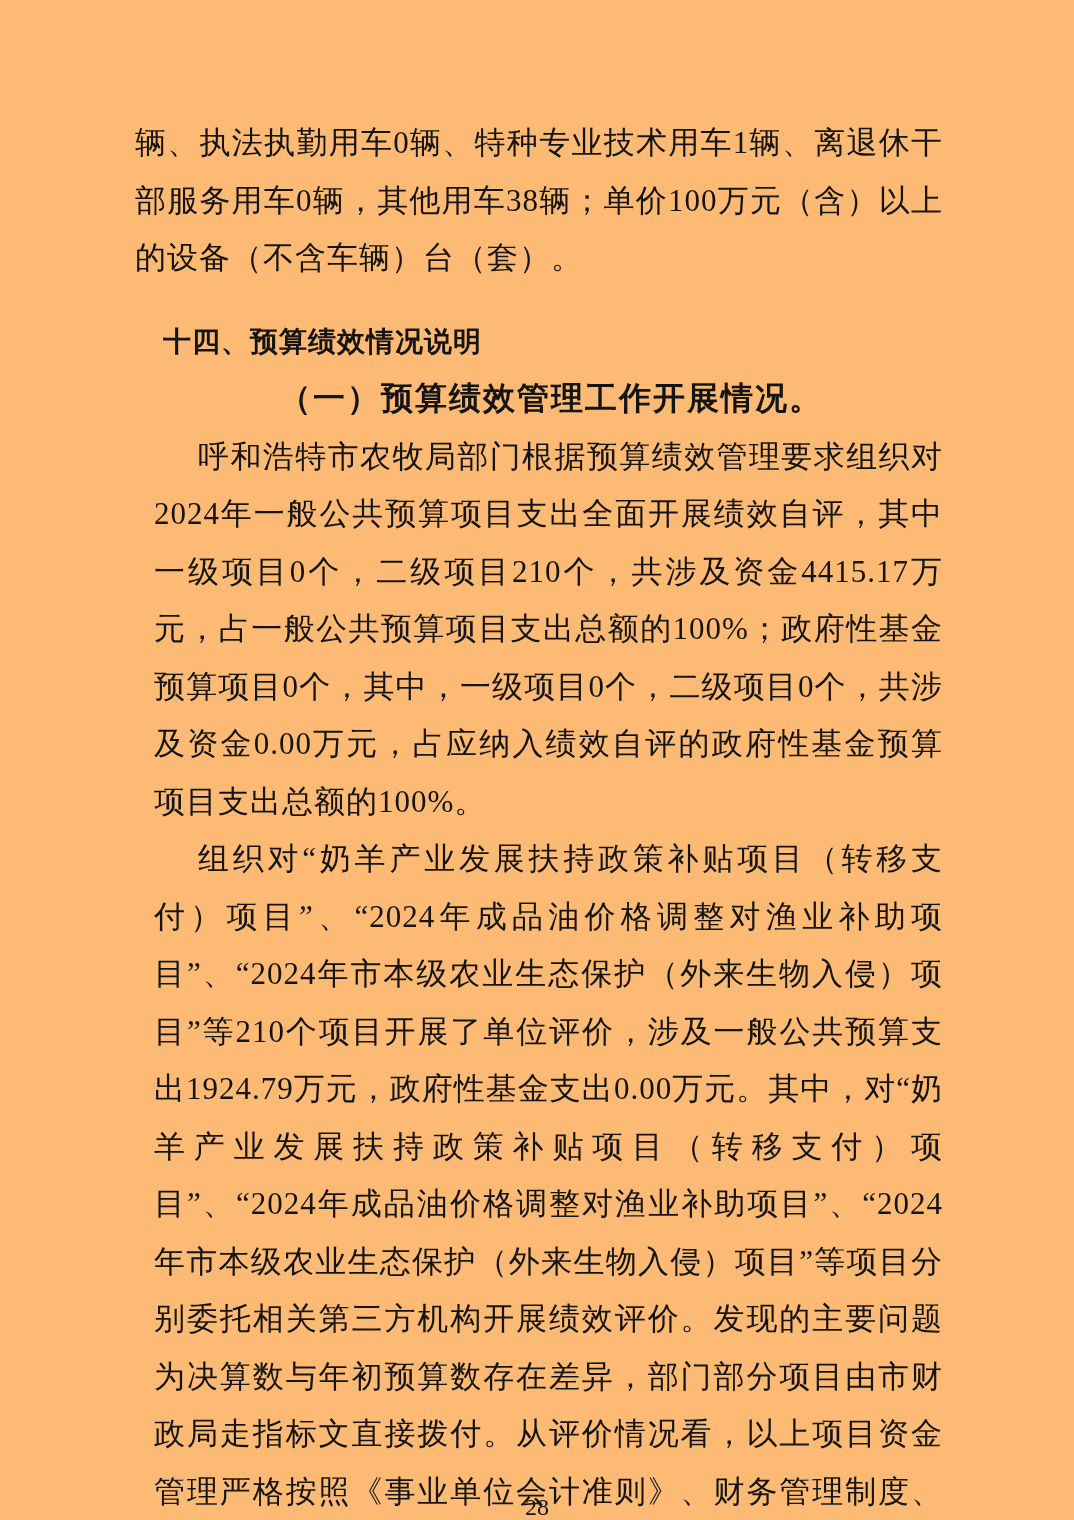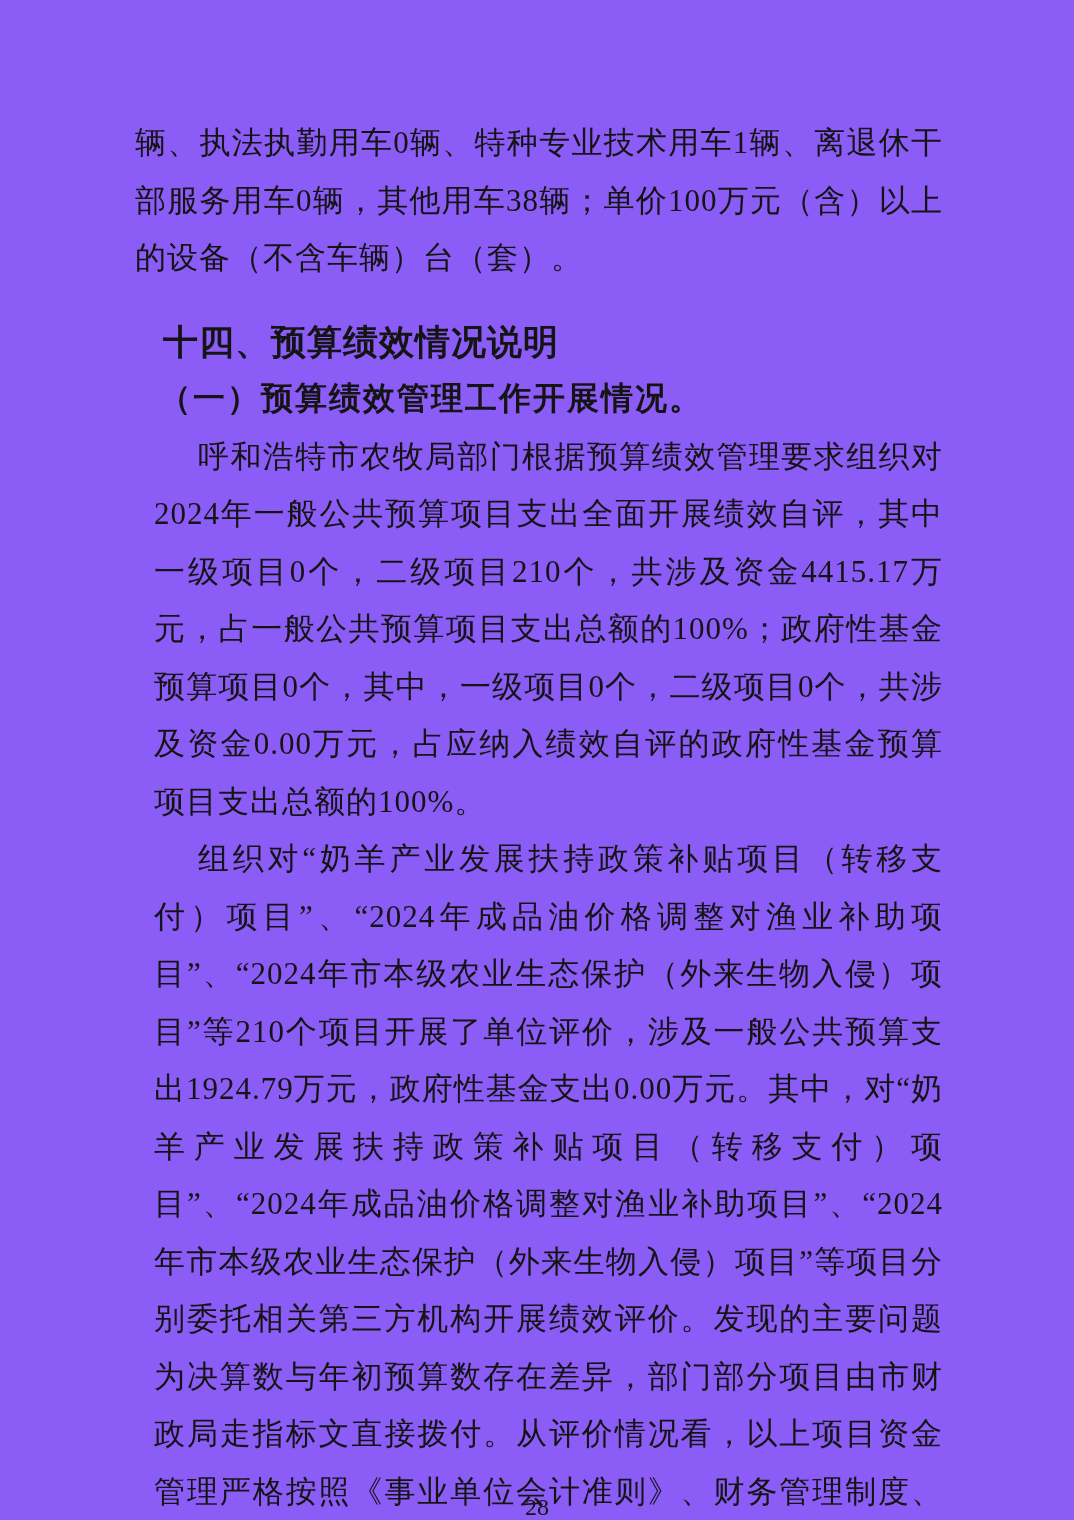--- a/index.html
+++ b/index.html
@@ -5,21 +5,21 @@
   html, body {
     margin: 0;
     padding: 0;
     background: #e8e8e8;
   }
   .page {
     position: relative;
     width: 1074px;
     height: 1520px;
     margin: 0 auto;
-    background: #8b5cf6;
+    background: #fdba74;
     color: #141414;
     font-family: "Liberation Serif", "DejaVu Serif", serif;
     overflow: hidden;
   }
   .content {
     position: absolute;
     left: 135px;
     top: 114px;
     width: 808px;
   }
@@ -31,34 +31,35 @@
     letter-spacing: 1px;
     font-weight: 400;
   }
   .body-para.first-indent {
     text-indent: 44px;
     margin-left: 19px;
   }
   .section-heading {
     margin: 26px 0 0 0;
     padding-left: 28px;
-    font-size: 35px;
+    font-size: 28px;
     line-height: 57.5px;
     font-weight: 700;
     font-family: "Liberation Sans", "DejaVu Sans", sans-serif;
     letter-spacing: 1px;
   }
   .subsection-heading {
     margin: 0;
     padding-left: 24px;
     font-size: 32px;
     line-height: 57.5px;
     font-weight: 700;
     font-family: "Liberation Serif", "DejaVu Serif", serif;
     letter-spacing: 2px;
+    text-align: center;
   }
   .page-number {
     position: absolute;
     left: 0;
     top: 1492px;
     width: 100%;
     text-align: center;
     font-size: 24px;
     line-height: 30px;
     color: #141414;

